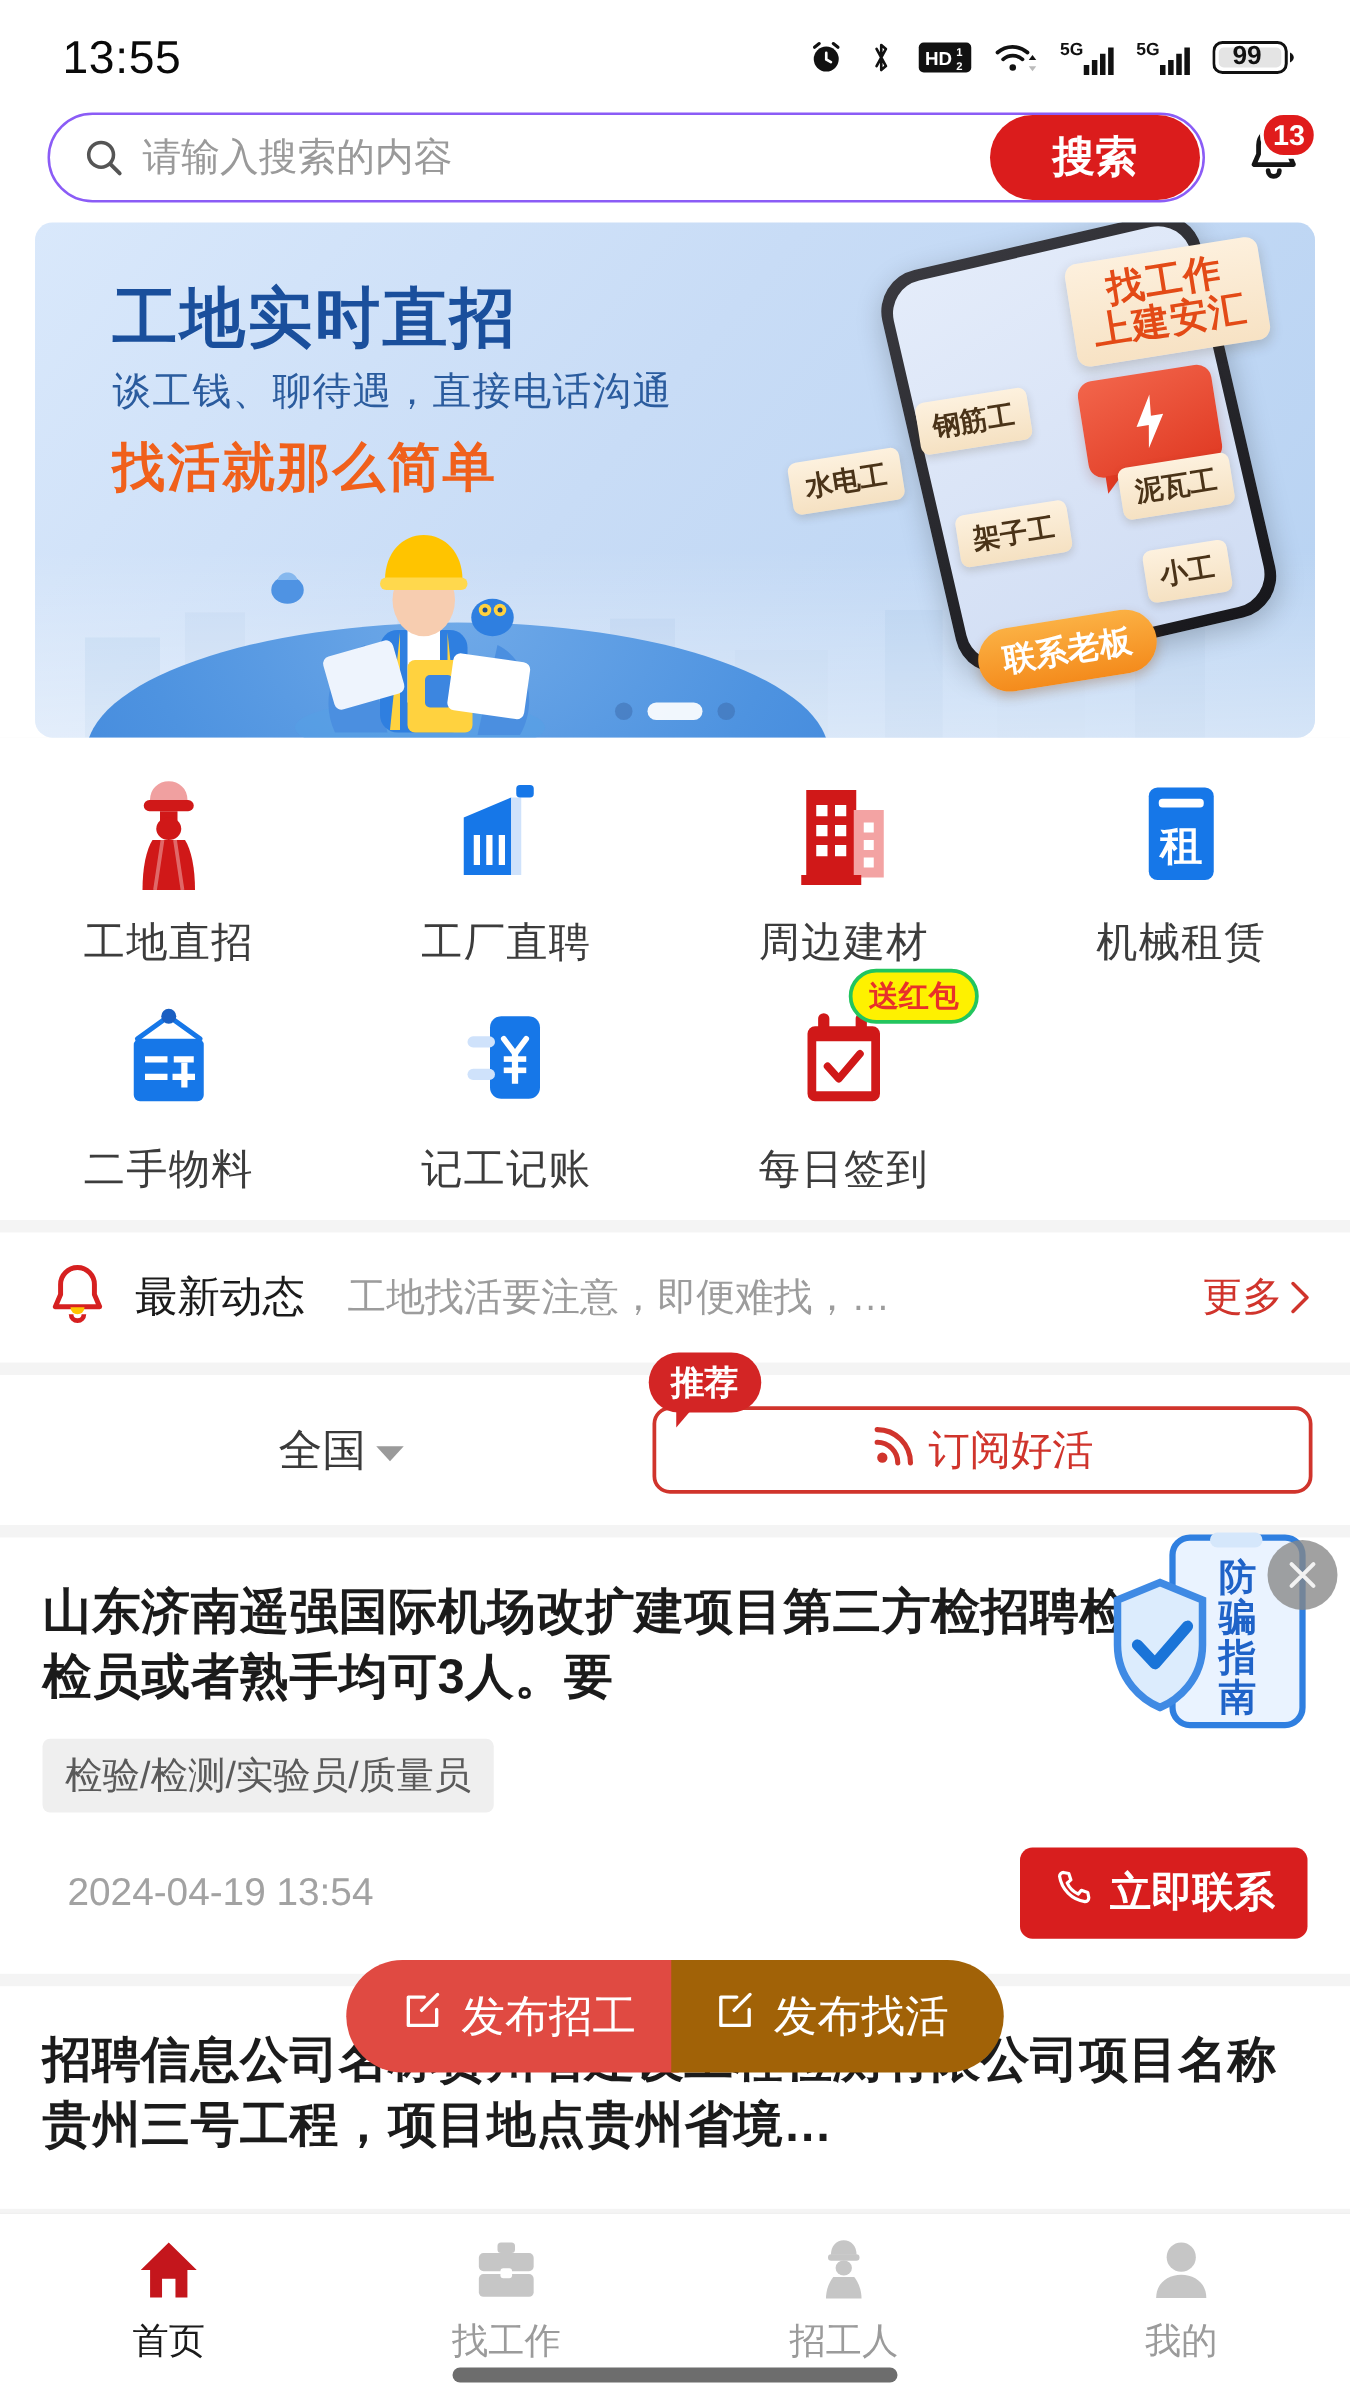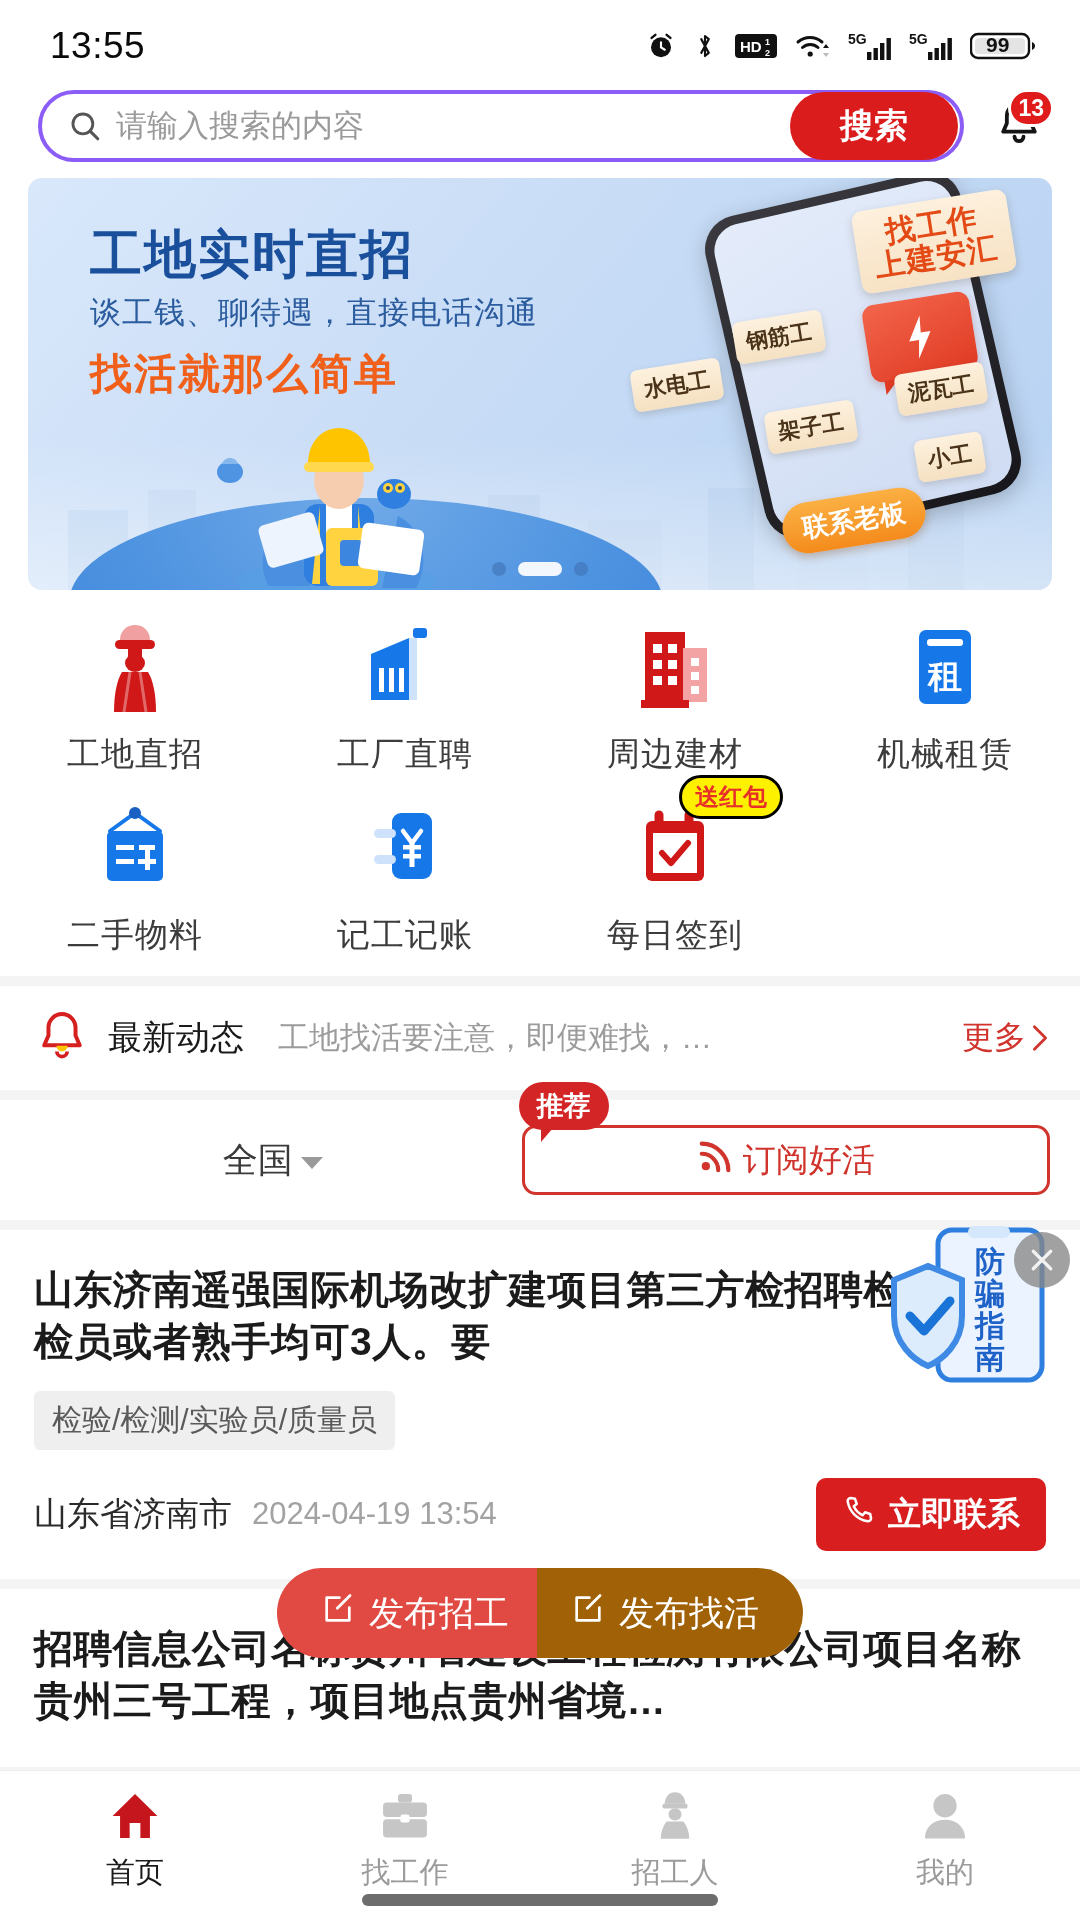--- a/index.html
+++ b/index.html
@@ -20,21 +20,21 @@
   .clock { font-size: 37px; font-weight: 500; color: #0a0a0a; letter-spacing: .5px; }
   .sysicons { display: flex; align-items: center; gap: 17px; }
   .sysicons svg { display: block; }
 
   
   .searchrow {
     height: 92px; background: #fff;
     display: flex; align-items: center; padding: 0 24px 0 38px; gap: 18px;
   }
   .searchbox {
-    flex: 1; height: 72px; border: 4px solid #8b5cf6; border-radius: 40px;
+    flex: 1; height: 72px; border: 2px solid #8b5cf6; border-radius: 40px;
     display: flex; align-items: center; padding-left: 26px; position: relative;
     background: #fff;
   }
   .searchbox .mag { width: 34px; height: 34px; flex: 0 0 34px; }
   .searchbox .ph { margin-left: 14px; font-size: 31px; color: #9a9a9a; }
   .searchbtn {
     position: absolute; right: 2px; top: 50%; transform: translateY(-50%);
     height: 68px; min-width: 168px; border-radius: 36px; background: #db1c1c;
     color: #fff; font-size: 34px; font-weight: 700;
     display: flex; align-items: center; justify-content: center; border: none;
@@ -126,21 +126,21 @@
   .dots i.on { width: 44px; border-radius: 8px; background: rgba(255,255,255,.92); }
 
   
   .gridwrap { background: #fff; padding: 26px 0 18px 0; }
   .grid { display: grid; grid-template-columns: repeat(4,1fr); row-gap: 20px; }
   .cell { display: flex; flex-direction: column; align-items: center; position: relative; }
   .cell .ic { width: 104px; height: 104px; display: flex; align-items: center; justify-content: center; }
   .cell .lb { margin-top: 12px; font-size: 33px; color: #3c3c3c; letter-spacing: 1px; }
   .redpacket {
     position: absolute; top: -22px; left: 50%; margin-left: 4px;
-    background: #fef100; border: 3px solid #000000; color: #e8302a;
+    background: #fef100; border: 3px solid #22c55e; color: #e8302a;
     font-size: 24px; font-weight: 800; border-radius: 22px; padding: 3px 13px;
     white-space: nowrap; z-index: 3;
   }
 
   
   .news {
     margin-top: 10px; background: #fff; height: 104px;
     display: flex; align-items: center; padding: 0 30px 0 34px; gap: 18px;
   }
   .news .nt { font-size: 34px; color: #1b1b1b; font-weight: 500; }
@@ -549,21 +549,20 @@
       <text x="126" y="112" text-anchor="middle" font-family="Liberation Sans,sans-serif" font-size="30" font-weight="700" fill="#1f63c8">指</text>
       <text x="126" y="144" text-anchor="middle" font-family="Liberation Sans,sans-serif" font-size="30" font-weight="700" fill="#1f63c8">南</text>
       <path d="M30 56l34-14 34 14v36c0 28-20 44-34 50-14-6-34-22-34-50z" fill="#dcecfd" stroke="#3f8ae4" stroke-width="6"></path>
       <path d="M46 92l14 15 26-30" stroke="#1a74d8" stroke-width="9" fill="none" stroke-linecap="round" stroke-linejoin="round"></path>
     </svg>
     <div class="title">山东济南遥强国际机场改扩建项目第三方检招聘检师或者检员或者熟手均可3人。要</div>
     <div class="tagrow">
       <span class="tag">检验/检测/实验员/质量员</span>
     </div>
     <div class="metarow">
-      <span class="loc">山东省济南市</span>
       <span class="time">2024-04-19 13:54</span>
       <button class="contact">
         <span>
           <svg width="34" height="34" viewBox="0 0 24 24">
               <path d="M6.2 3.5l3 .6 1.2 3.6-2.1 1.7a12.3 12.3 0 006.3 6.3l1.7-2.1 3.6 1.2.6 3c0 1.2-1 2.2-2.2 2.2A17 17 0 014 5.7c0-1.2 1-2.2 2.2-2.2z" fill="none" stroke="#fff" stroke-width="1.8" stroke-linejoin="round"></path>
             </svg>
         </span>
         <span>立即联系</span>
       </button>
     </div>

